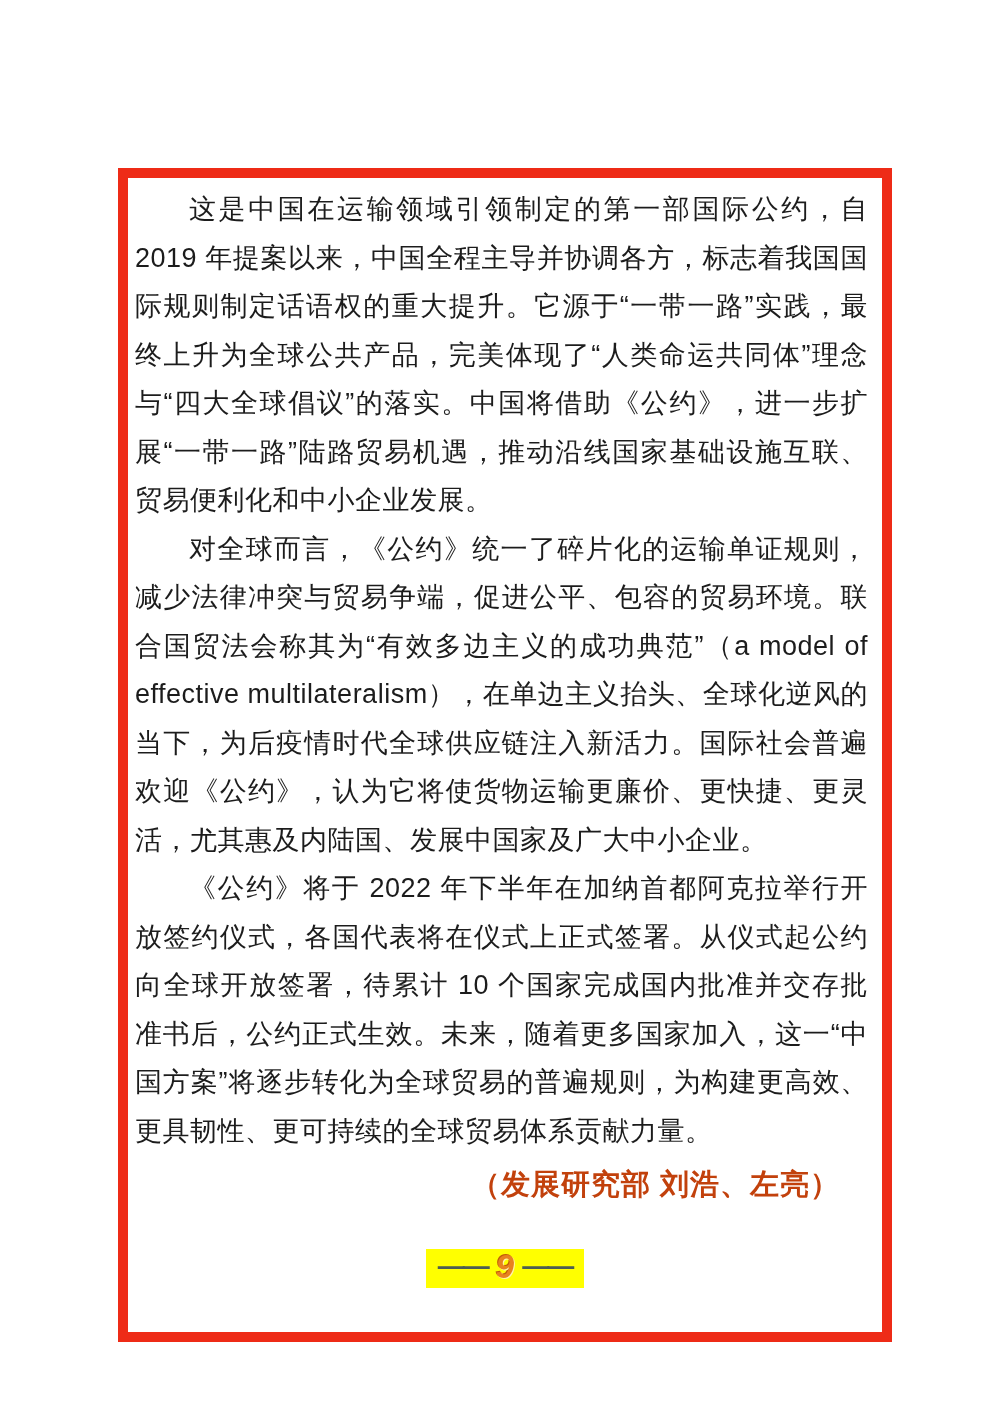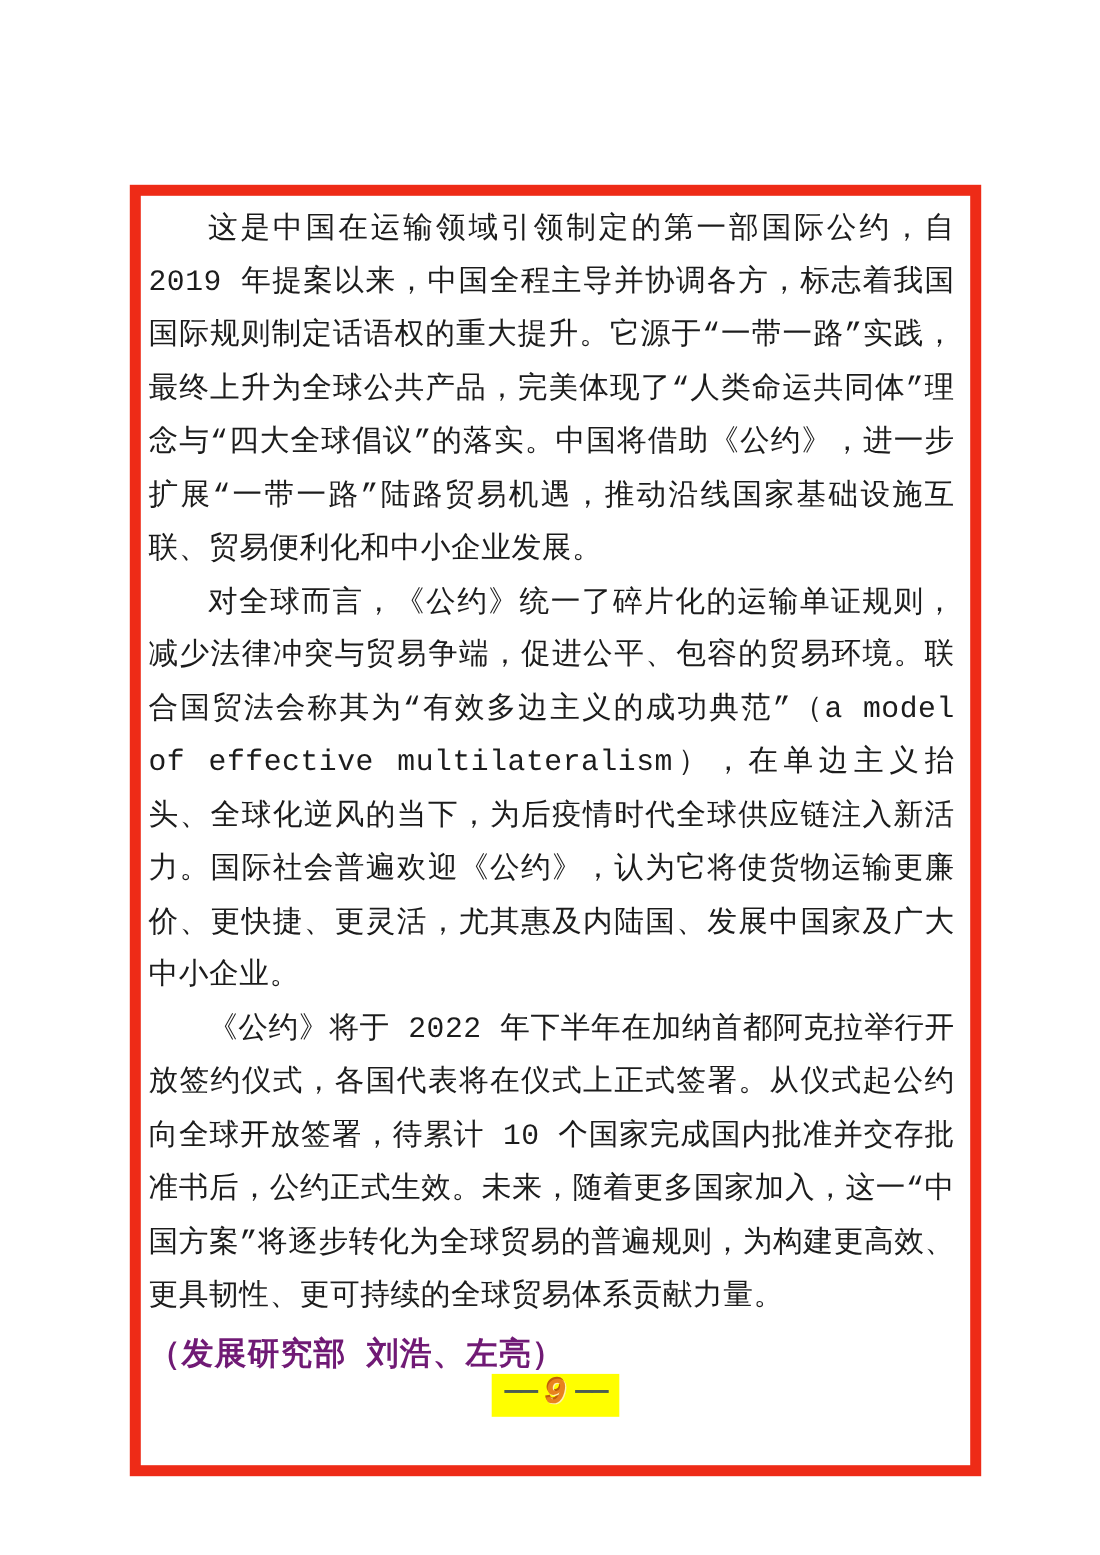--- a/index.html
+++ b/index.html
@@ -6,21 +6,21 @@
     margin: 0;
     padding: 0;
     background: #ffffff;
   }
   .page {
     position: relative;
     width: 1000px;
     height: 1414px;
     background: #ffffff;
     overflow: hidden;
-    font-family: Liberation Mono, monospace;
+    font-family: Liberation Sans, sans-serif;
   }
   .frame {
     position: absolute;
     left: 118px;
     top: 168px;
     width: 774px;
     height: 1174px;
     box-sizing: border-box;
     border: 10px solid #ee2b17;
     background: #ffffff;
@@ -38,22 +38,22 @@
     color: #1c1c1c;
     text-align: justify;
     text-indent: 2em;
     letter-spacing: 0.5px;
   }
   .signature {
     margin: 6px 28px 0 0;
     font-size: 29px;
     line-height: 46px;
     font-weight: bold;
-    color: #701a75;
-    text-align: left;
+    color: #c2410c;
+    text-align: right;
     letter-spacing: 1px;
   }
   .footer {
     position: absolute;
     left: 0;
     right: 0;
     bottom: 44px;
     text-align: center;
   }
   .page-num-highlight {

